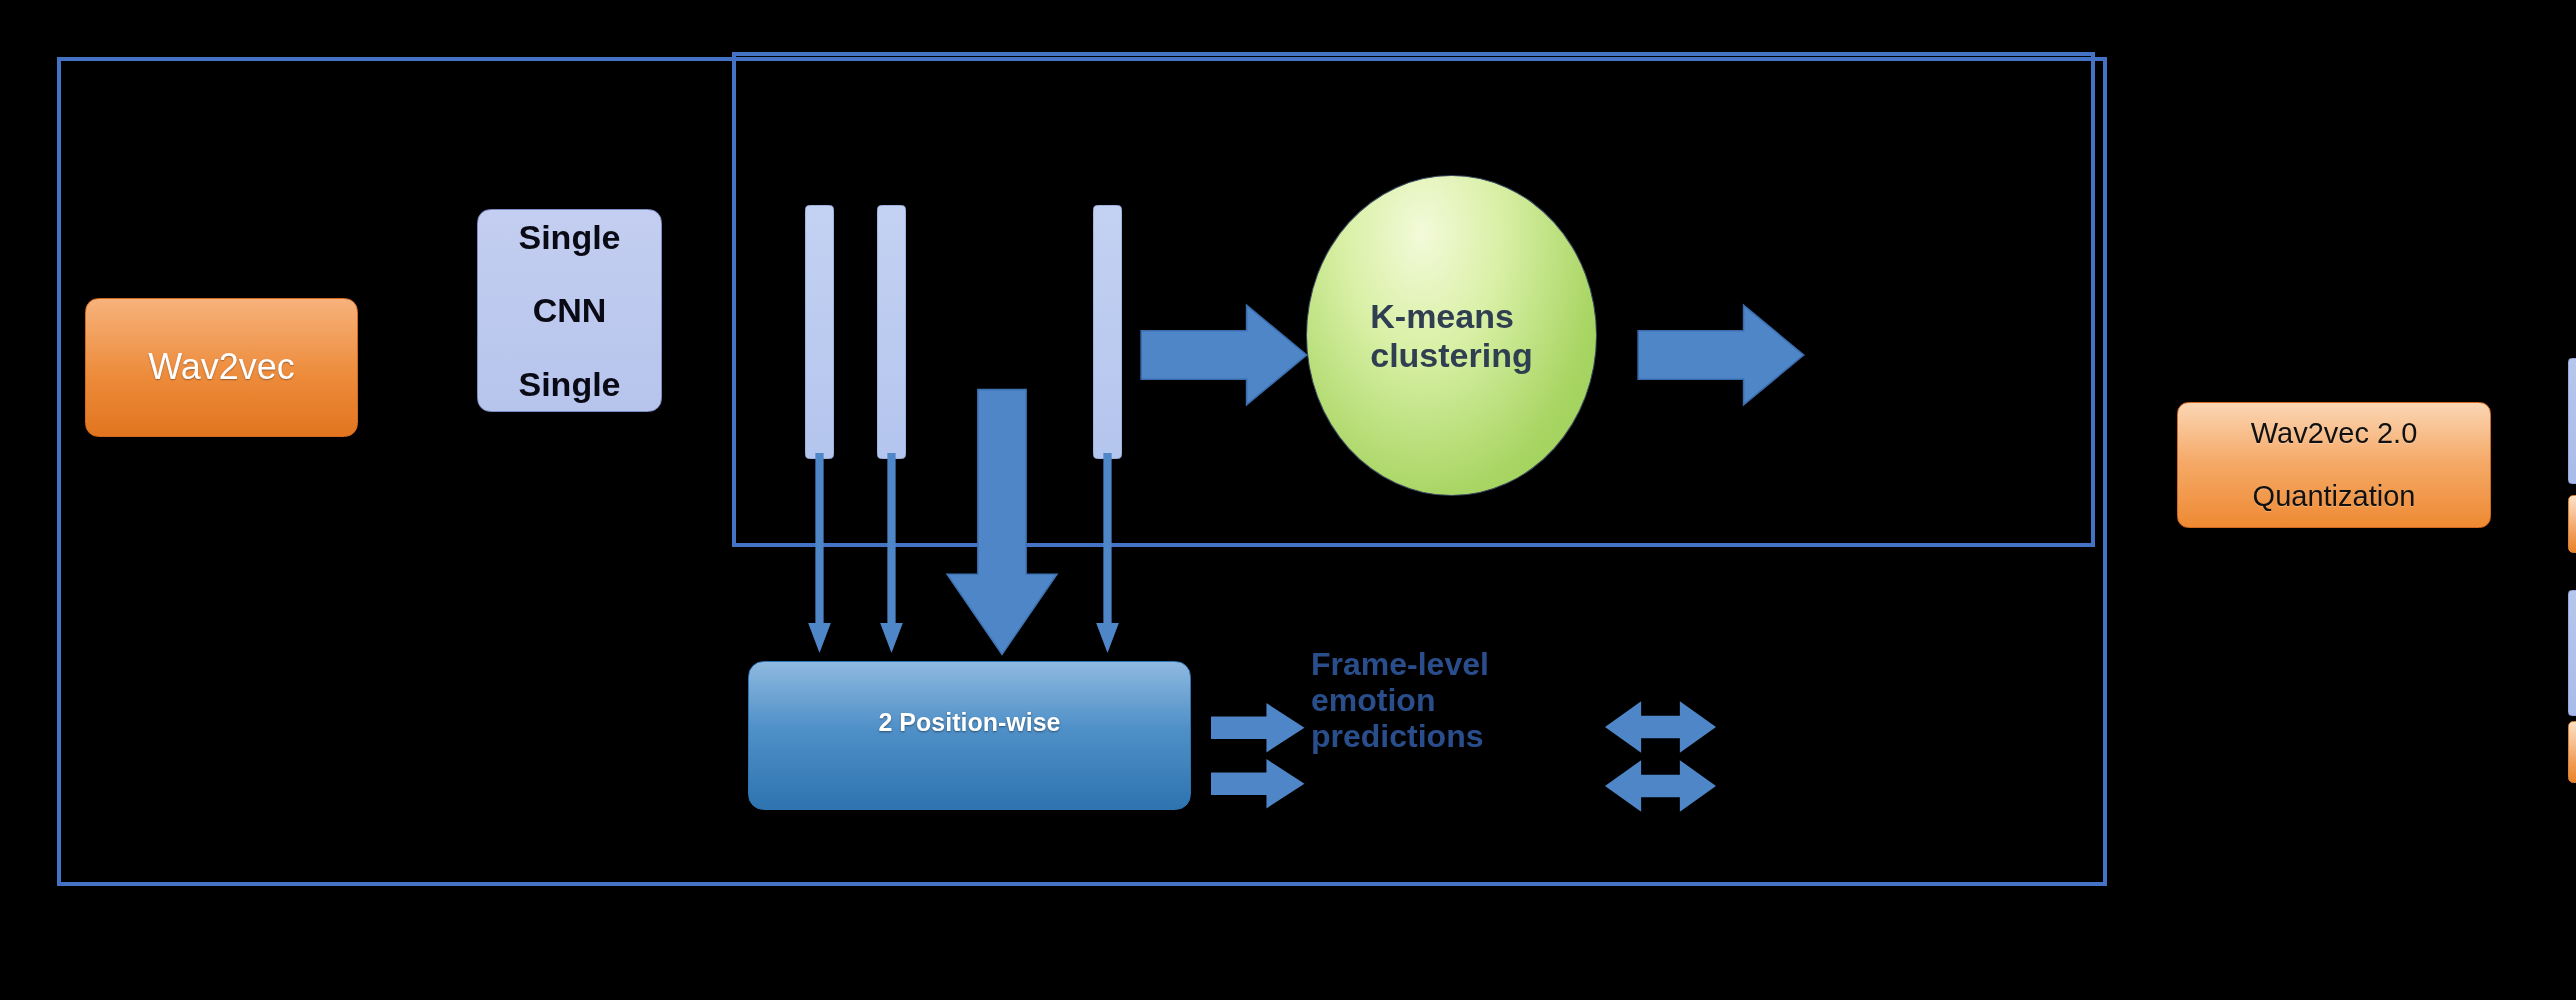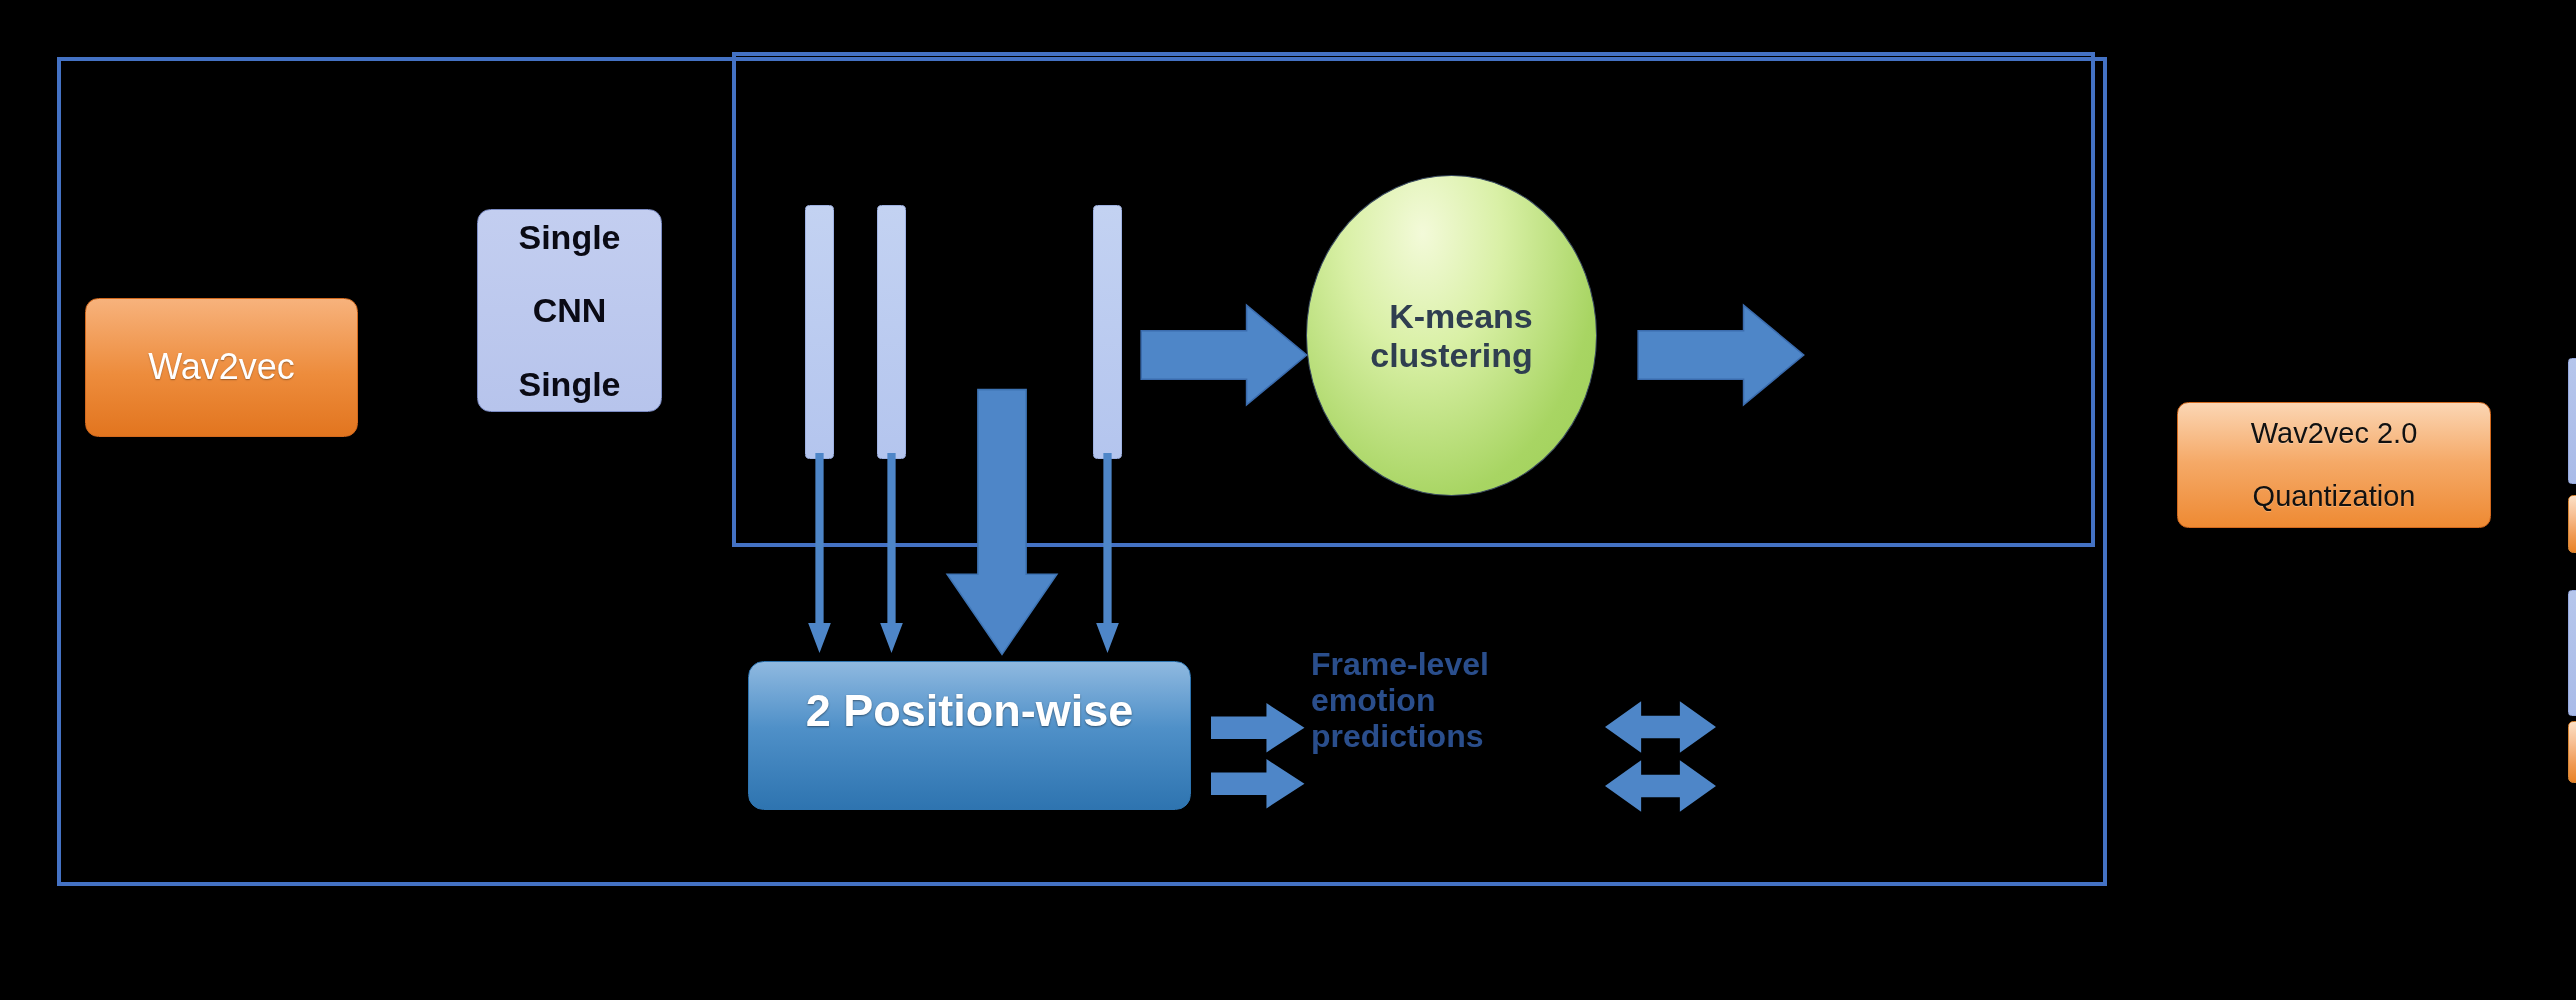--- a/index.html
+++ b/index.html
@@ -45,21 +45,21 @@
   }
   .box-blue{
     background:linear-gradient(180deg,#8FB9E0 0%,#4F90C8 45%,#2E74B0 100%);
     border:1px solid #2E74B0;color:#FFFFFF;border-radius:15.5px;
     text-shadow:0 1px 2.1px rgba(0,0,0,.45);
   }
   .ellipse{
     position:absolute;border-radius:50%;
     background:radial-gradient(ellipse at 40% 18%, #F3FAD9 0%, #D9F0A6 32%, #A8D563 72%, #9BCF55 100%);
     border:1.5px solid #3A4A60;
-    display:flex;align-items:center;justify-content:center;text-align:right;
+    display:flex;align-items:center;justify-content:center;text-align:left;
     color:#2F3E50;line-height:1.12;
   }
 
   
   .token{
     position:absolute;border-radius:3.6px;
     background:linear-gradient(180deg,#B6C6EC 0%,#A9BBE8 100%);
     border:0.5px solid #96A9DE;
   }
   .tall-bar{
@@ -121,21 +121,21 @@
     <span>
       <span>K-means</span><br>
       <span>clustering</span>
     </span>
   </div>
 
   <svg class="arrow-svg" style="left:1638px;top:301px;width:170px;height:108px;" viewBox="0 0 330 210">
     <path d="M0 58 H205 V8 L322 105 L205 202 V152 H0 Z" fill="#4E86C8" stroke="#3B6CAE" stroke-width="3"></path>
   </svg>
 
-  <div class="box box-blue" style="left:748px;top:661px;width:443px;height:149px;font-size:45px;font-weight:bold;">
+  <div class="box box-blue" style="left:748px;top:661px;width:443px;height:149px;font-size:25px;font-weight:bold;">
     <span>
       <span>2 Position-wise</span><br>
     </span>
   </div>
 
   <svg class="arrow-svg" style="left:1211px;top:701px;width:95px;height:54px;" viewBox="0 0 185 105">
     <path d="M0 30 H108 V4 L182 52 L108 100 V74 H0 Z" fill="#4E86C8"></path>
   </svg>
   <svg class="arrow-svg" style="left:1211px;top:757px;width:95px;height:54px;" viewBox="0 0 185 105">
     <path d="M0 30 H108 V4 L182 52 L108 100 V74 H0 Z" fill="#4E86C8"></path>

